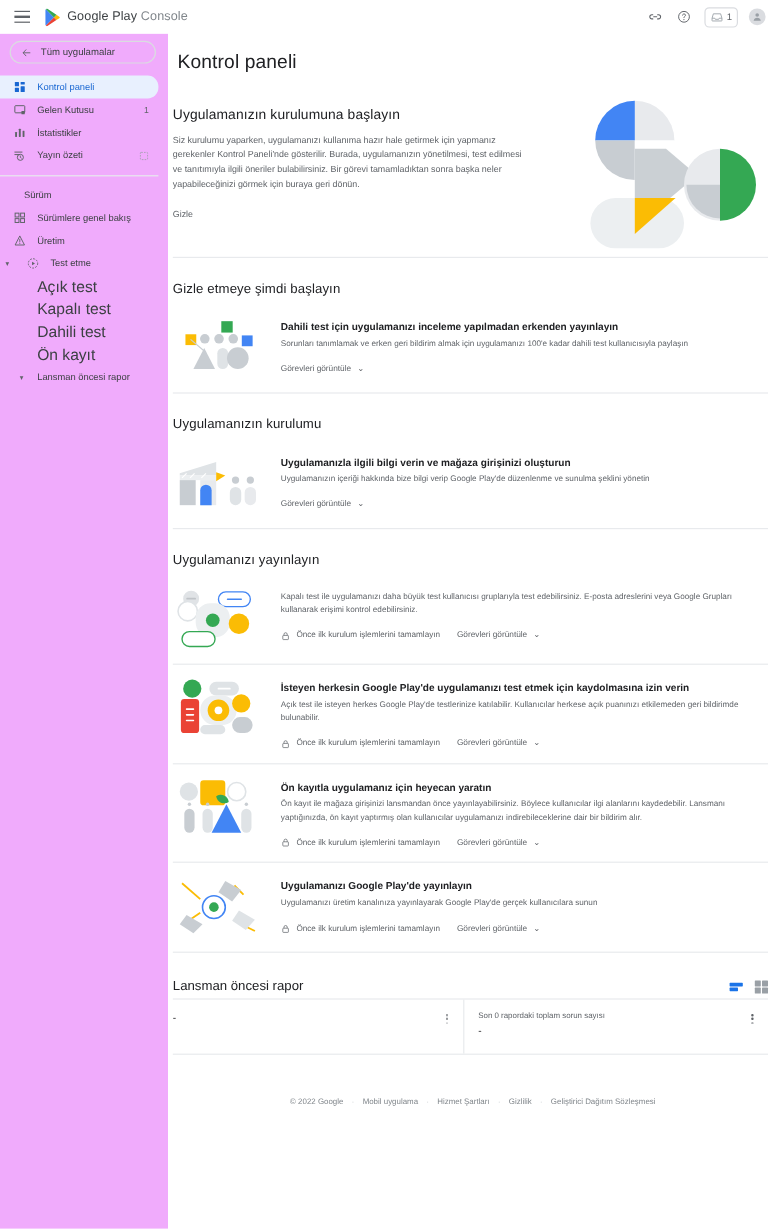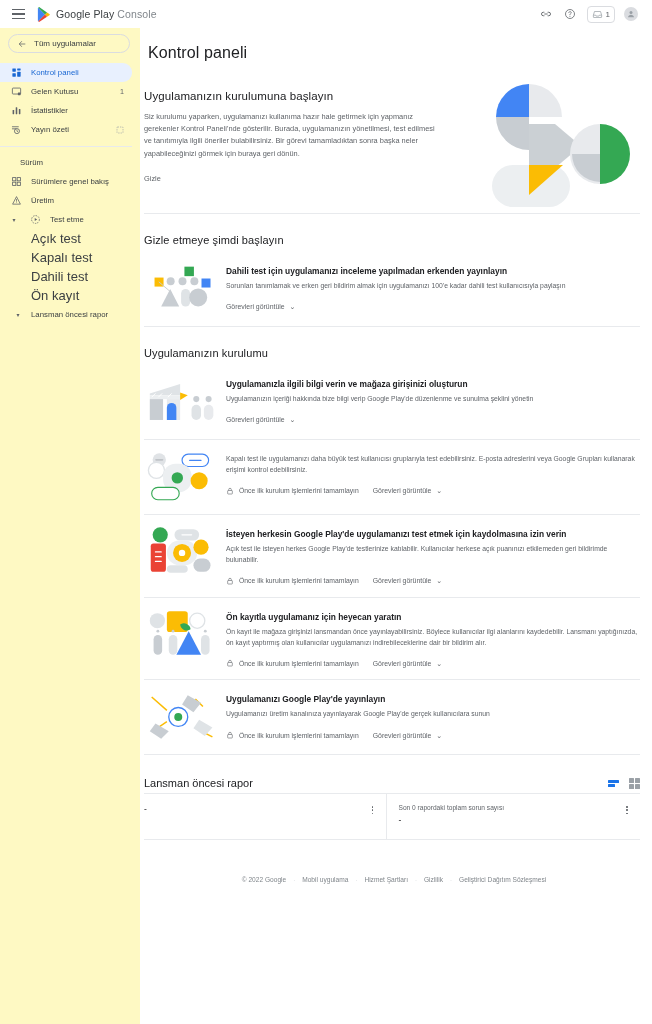--- a/index.html
+++ b/index.html
@@ -49,21 +49,21 @@
   .inbox-count { font-size: 8px; color: #5f6368; }
   .avatar {
     width: 14px; height: 14px; border-radius: 50%;
     background: #dadce0; display:flex; align-items:center; justify-content:center;
   }
 
   
   .body-row { display: flex; height: 996px; }
 
   
-  .sidebar { width: 140px; flex: 0 0 140px; background: #fef9c3; padding-top: 2px; }
+  .sidebar { width: 140px; flex: 0 0 140px; background: #f0abfc; padding-top: 2px; }
   .allapps {
     margin: 4px 10px 10px 8px; height: 19px;
     border: 1px solid #dadce0; border-radius: 10px;
     display: flex; align-items: center; gap: 7px; padding: 0 8px; cursor: pointer;
   }
   .allapps-label { font-size: 8px; color: #3c4043; }
 
   .navitem {
     display: flex; align-items: center; height: 19px;
     padding: 0 8px 0 10px; gap: 9px; cursor: pointer;
@@ -71,21 +71,21 @@
   }
   .navitem .ni-icon { width: 12px; height: 12px; flex: 0 0 12px; display:flex;align-items:center;justify-content:center;}
   .navitem .ni-label { font-size: 7.8px; color: #3c4043; white-space: nowrap; }
   .navitem .ni-trail { margin-left: auto; font-size: 7.2px; color: #5f6368; display:flex;align-items:center; }
   .navitem.active { background: #e8f0fe; }
   .navitem.active .ni-label { color: #1967d2; font-weight: 500; }
 
   .nav-sep { height: 1px; background: #e8eaed; margin: 7px 8px 7px 0; }
   .nav-section { font-size: 7.8px; color: #3c4043; padding: 4px 0 5px 20px; font-weight:400;}
 
-  .navitem.has-caret { padding-left: 8px; }
+  .navitem.has-caret { padding-left: 0; }
   .caret { width: 12px; flex: 0 0 12px; display:flex;align-items:center;justify-content:center; color:#5f6368; font-size:6px;}
   .subitem {
     display:flex; align-items:center; height: 19px;
     padding-left: 31px; cursor: pointer;
   }
   .subitem .si-label { font-size: 13px; color: #3c4043; }
   .subrow-caret { display:flex; align-items:center; height:19px; padding-left:12px; cursor:pointer;}
   .subrow-caret .caret2 { width:12px; display:flex;align-items:center;justify-content:center;color:#5f6368;font-size:6px;margin-right:7px;}
   .subrow-caret .si-label { font-size:7.8px;color:#3c4043;}
 
@@ -98,21 +98,21 @@
   .hero-text { width: 300px; }
   .hero-h { font-size: 11.5px; font-weight: 400; color: #202124; margin-bottom: 9px; letter-spacing:.1px;}
   .hero-p { font-size: 7.4px; line-height: 1.65; color: #5f6368; }
   .hero-link { font-size: 7.4px; color: #5f6368; margin-top: 14px; display:inline-block; cursor:pointer;}
   .hero-art { position: absolute; right: 10px; top: 0px; width: 150px; height: 145px; }
 
   .divider { height:1px; background:#e8eaed; margin: 28px 4px 0 0; }
 
   .sec-title { font-size: 11px; font-weight: 400; color: #202124; padding: 20px 0 6px 0; letter-spacing:.1px;}
 
-  .card { display: flex; gap: 4px; padding: 10px 0 12px 0; align-items: flex-start; }
+  .card { display: flex; gap: 12px; padding: 10px 0 12px 0; align-items: flex-start; }
   .card-art { width: 78px; flex: 0 0 78px; height: 52px; display:flex;align-items:center;justify-content:center;}
   .card-body { flex: 1; padding-top: 4px; padding-right: 4px; }
   .card-h { font-size: 8.4px; font-weight: 700; color: #202124; margin-bottom: 5px; letter-spacing:0;}
   .card-p { font-size: 6.8px; line-height: 1.6; color: #5f6368; }
   .card-actions { display: flex; align-items: center; gap: 14px; margin-top: 11px; }
   .lockrow { display:flex; align-items:center; gap: 5px; }
   .lockrow .lk-text { font-size: 6.8px; color: #5f6368; }
   .viewtasks { display:flex; align-items:center; gap: 5px; cursor:pointer; }
   .viewtasks .vt-text { font-size: 6.9px; color: #5f6368; }
   .chev { color:#5f6368; font-size: 7px; line-height:1;}
@@ -401,20 +401,21 @@
             <div class="card-actions">
               <div class="viewtasks">
                 <span class="vt-text">Görevleri görüntüle</span>
                 <span class="chev">⌄</span>
               </div>
             </div>
           </div>
         </div>
         <div class="card-sep"></div>
 
+        <div class="sec-title">Uygulamanızı yayınlayın</div>
 
         <div class="card">
           <div class="card-art">
             <svg viewBox="0 0 78 52" width="74" height="50">
               <circle cx="14" cy="9" r="7" fill="#e0e3e6"></circle>
               <path d="M10.5 9h7" stroke="#c0c4c8" stroke-width="1.6" stroke-linecap="round"></path>
               <circle cx="11" cy="20" r="8.5" fill="#ffffff" stroke="#dfe3e6" stroke-width="1.4"></circle>
               <rect x="38" y="3" width="28" height="13" rx="6.5" fill="#ffffff" stroke="#4285f4" stroke-width="1.2"></rect>
               <path d="M46 9.5h12" stroke="#4285f4" stroke-width="1.4" stroke-linecap="round"></path>
               <rect x="18" y="13" width="30" height="30" rx="13" fill="#eceff1"></rect>

